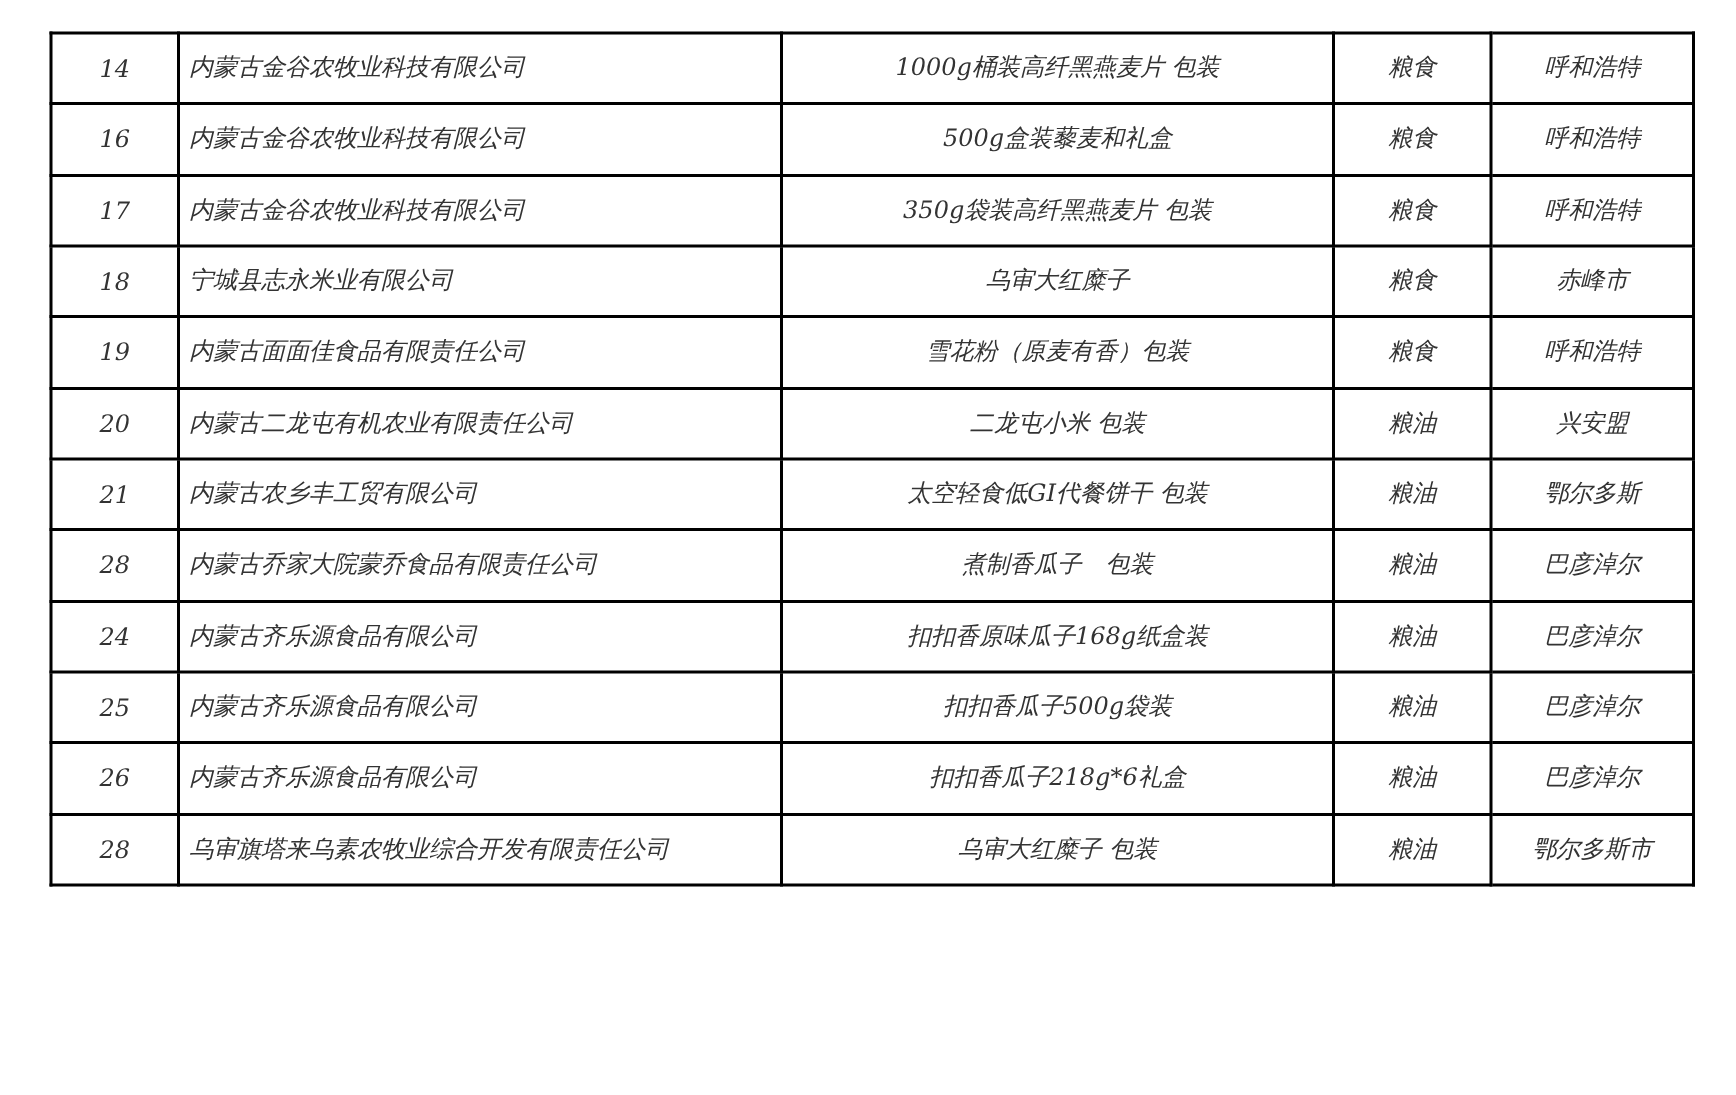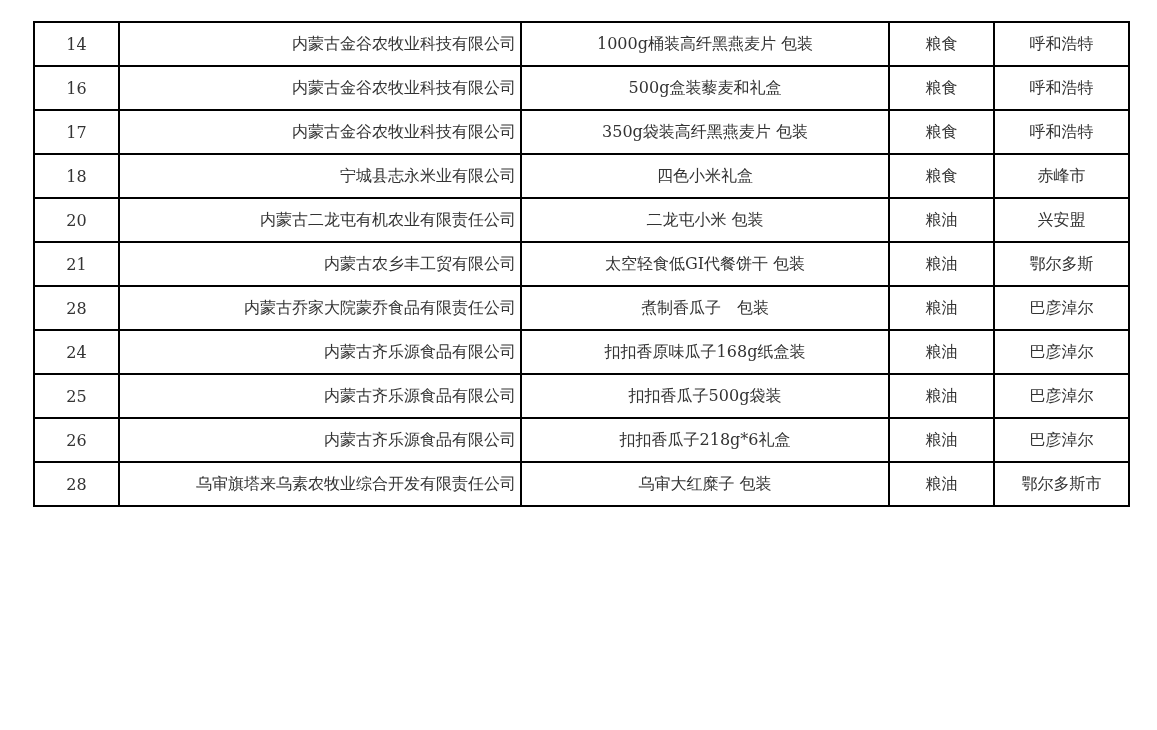--- a/index.html
+++ b/index.html
@@ -13,36 +13,37 @@
     height: 730px;
     background: #ffffff;
     font-family: "DejaVu Serif", "Liberation Serif", serif;
     overflow: hidden;
   }
   table.data-table {
     position: absolute;
     left: 33px;
     top: 21px;
     width: 1095px;
-    height: 486px;
+    height: 570px;
     border-collapse: collapse;
     table-layout: fixed;
+    font-style: italic;
   }
   table.data-table td {
     border: 2px solid #000000;
     font-size: 16px;
     color: #333333;
     text-align: center;
     vertical-align: middle;
     padding: 0 4px;
     overflow: hidden;
     white-space: nowrap;
   }
   table.data-table td.col-company {
-    text-align: right;
+    text-align: left;
     padding-left: 6px;
     margin-left: 32px;
   }
 </style>
 </head>
 <body>
 
 <div class="page">
   <table class="data-table">
     <colgroup>
@@ -70,23 +71,30 @@
       <tr>
         <td>17</td>
         <td class="col-company">内蒙古金谷农牧业科技有限公司</td>
         <td>350g袋装高纤黑燕麦片 包装</td>
         <td>粮食</td>
         <td>呼和浩特</td>
       </tr>
       <tr>
         <td>18</td>
         <td class="col-company">宁城县志永米业有限公司</td>
-        <td>四色小米礼盒</td>
+        <td>乌审大红糜子</td>
         <td>粮食</td>
         <td>赤峰市</td>
+      </tr>
+      <tr>
+        <td>19</td>
+        <td class="col-company">内蒙古面面佳食品有限责任公司</td>
+        <td>雪花粉（原麦有香）包装</td>
+        <td>粮食</td>
+        <td>呼和浩特</td>
       </tr>
       <tr>
         <td>20</td>
         <td class="col-company">内蒙古二龙屯有机农业有限责任公司</td>
         <td>二龙屯小米 包装</td>
         <td>粮油</td>
         <td>兴安盟</td>
       </tr>
       <tr>
         <td>21</td>

